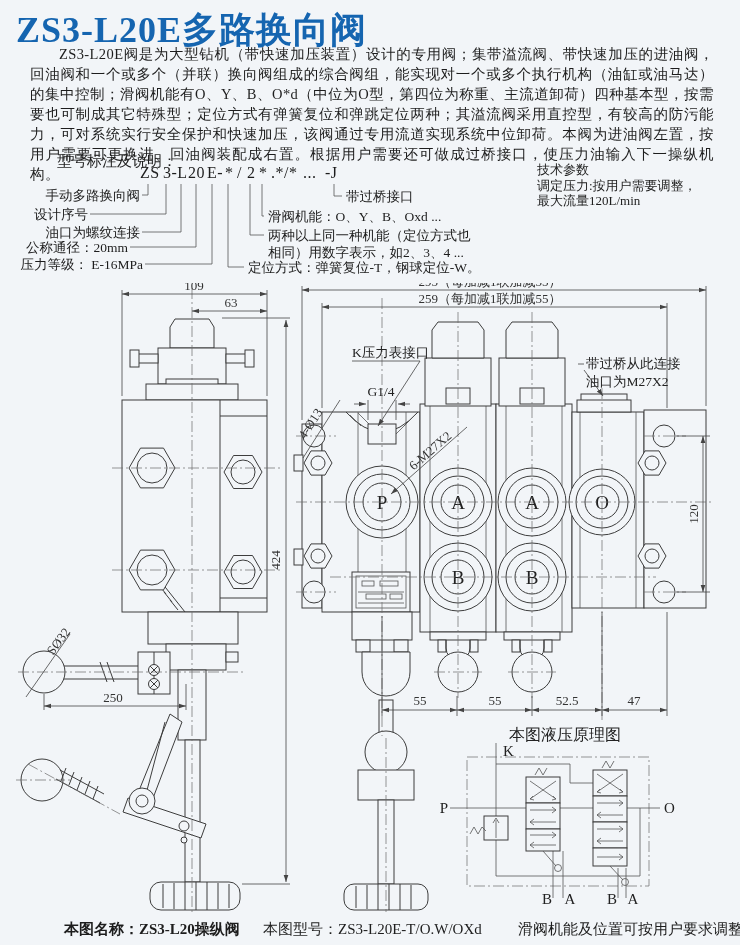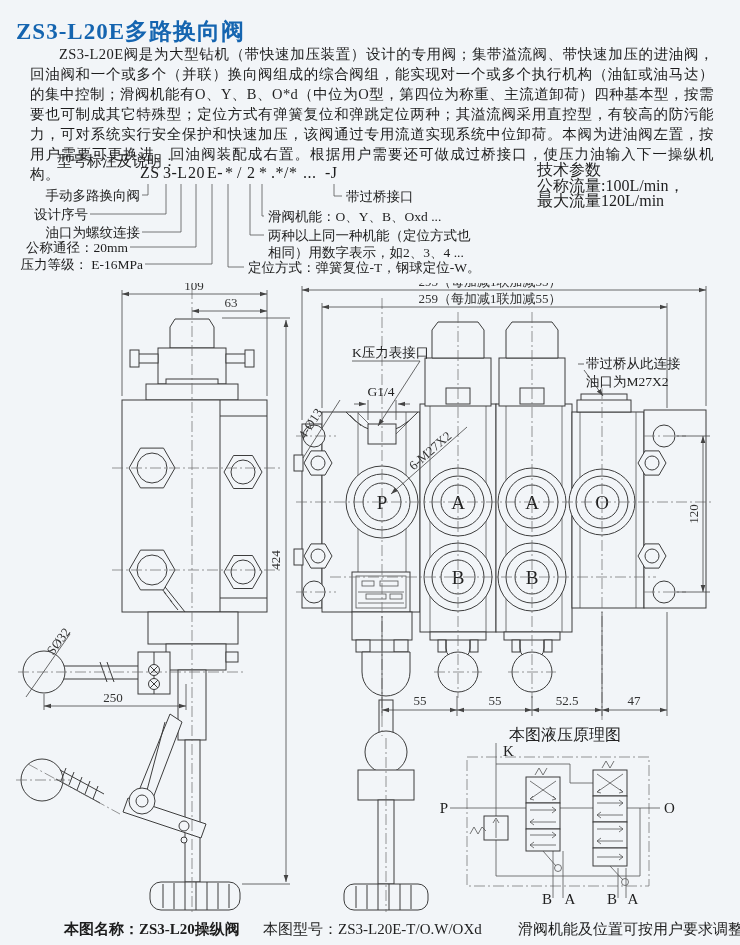--- a/index.html
+++ b/index.html
@@ -3,31 +3,31 @@
 <meta charset="utf-8">
 <style>
   html,body{margin:0;padding:0;}
   #page{
     position:relative;width:740px;height:945px;overflow:hidden;
     background:#f2f5f8;
     font-family:"Liberation Serif","DejaVu Serif",serif;
     color:#222;
   }
   #title{
-    position:absolute;left:16px;top:16px;
-    font-size:23px;font-weight:bold;color:#1565b0;letter-spacing:1px;text-align:right;
+    position:absolute;left:16px;top:6px;
+    font-size:36px;font-weight:bold;color:#1565b0;letter-spacing:1px;text-align:right;
   }
   #intro{
     position:absolute;left:30px;top:44px;width:684px;
     font-size:14.5px;line-height:20px;letter-spacing:.4px;
     text-align:justify;text-indent:2em;color:#1d1d1d;
   }
   #tech{
     position:absolute;left:537px;top:162px;width:200px;
-    font-size:16px;line-height:15.6px;color:#1d1d1d;white-space:nowrap;
+    font-size:13px;line-height:15.6px;color:#1d1d1d;white-space:nowrap;
   }
   svg text{font-family:"Liberation Serif","DejaVu Serif",serif;fill:#1d1d1d;}
   .mh{font-size:15px;}
   .mc{font-size:16px;letter-spacing:.5px;}
   .ml{font-size:13.5px;}
   .ln{stroke:#3d3d3d;stroke-width:1;fill:none;}
   .lnf{stroke:#3d3d3d;stroke-width:1;fill:#f2f5f8;}
   .thin{stroke:#555;stroke-width:.8;fill:none;}
   .cl{stroke:#6a6a6a;stroke-width:.7;fill:none;stroke-dasharray:11 3 2 3;}
   .dim{stroke:#444;stroke-width:.8;fill:none;}
@@ -46,21 +46,21 @@
 <body>
 
 <div id="page">
 
   <div id="title">ZS3-L20E多路换向阀</div>
 
   <div id="intro">ZS3-L20E阀是为大型钻机（带快速加压装置）设计的专用阀；集带溢流阀、带快速加压的进油阀，回油阀和一个或多个（并联）换向阀组成的综合阀组，能实现对一个或多个执行机构（油缸或油马达）的集中控制；滑阀机能有O、Y、B、O*d（中位为O型，第四位为称重、主流道卸荷）四种基本型，按需要也可制成其它特殊型；定位方式有弹簧复位和弹跳定位两种；其溢流阀采用直控型，有较高的防污能力，可对系统实行安全保护和快速加压，该阀通过专用流道实现系统中位卸荷。本阀为进油阀左置，按用户需要可更换进、回油阀装配成右置。根据用户需要还可做成过桥接口，使压力油输入下一操纵机构。</div>
 
   <div id="tech">
     <div>技术参数</div>
-    <div>公称流量:100L/min，</div>
+    <div>调定压力:按用户需要调整，</div>
     <div>最大流量120L/min</div>
   </div>
 
   <svg id="model-svg" width="740" height="133" viewBox="0 150 740 133">
     <text class="mh" x="57" y="166">型号标注及说明：</text>
 
     <g>
       <text class="mc" x="140" y="178">ZS</text>
       <text class="mc" x="163" y="178">3-L</text>
       <text class="mc" x="188" y="178">20</text>

